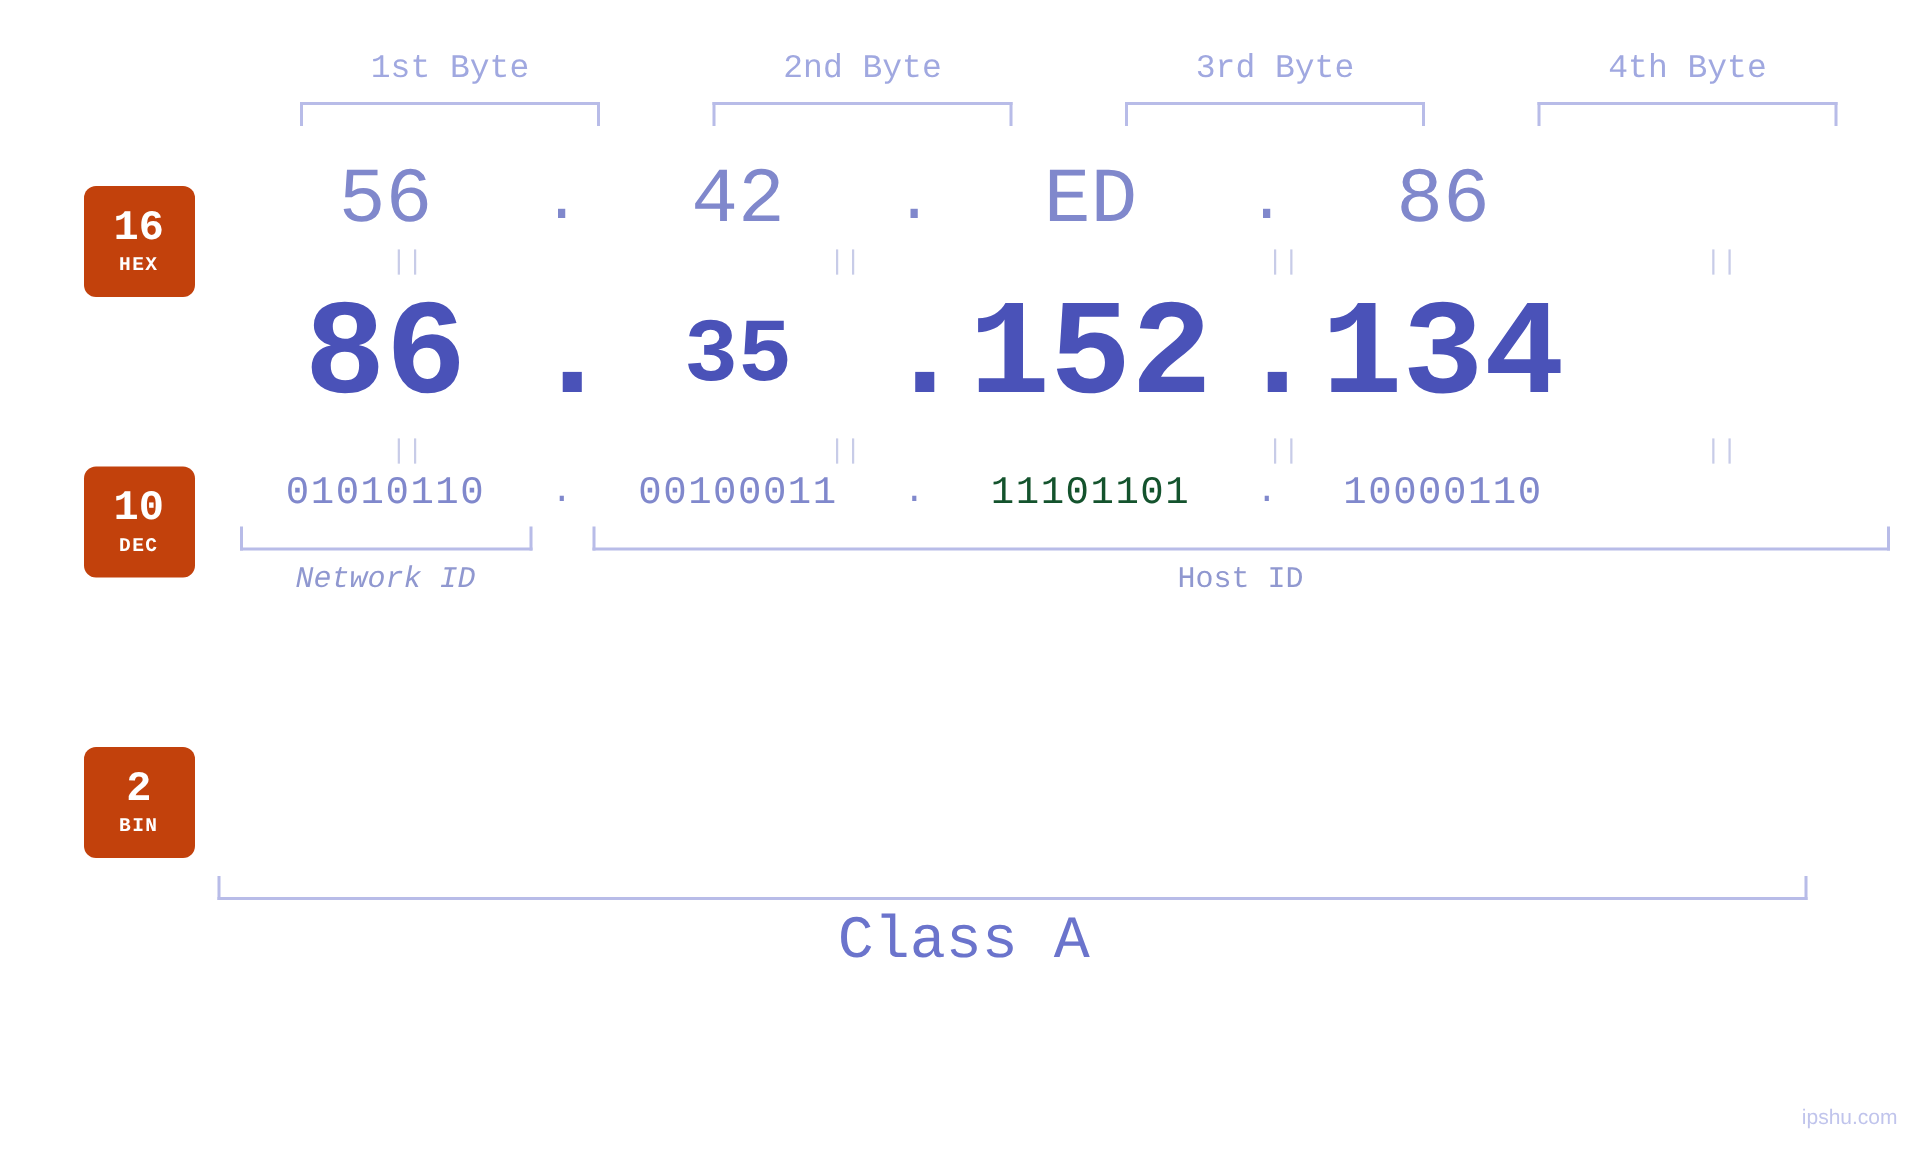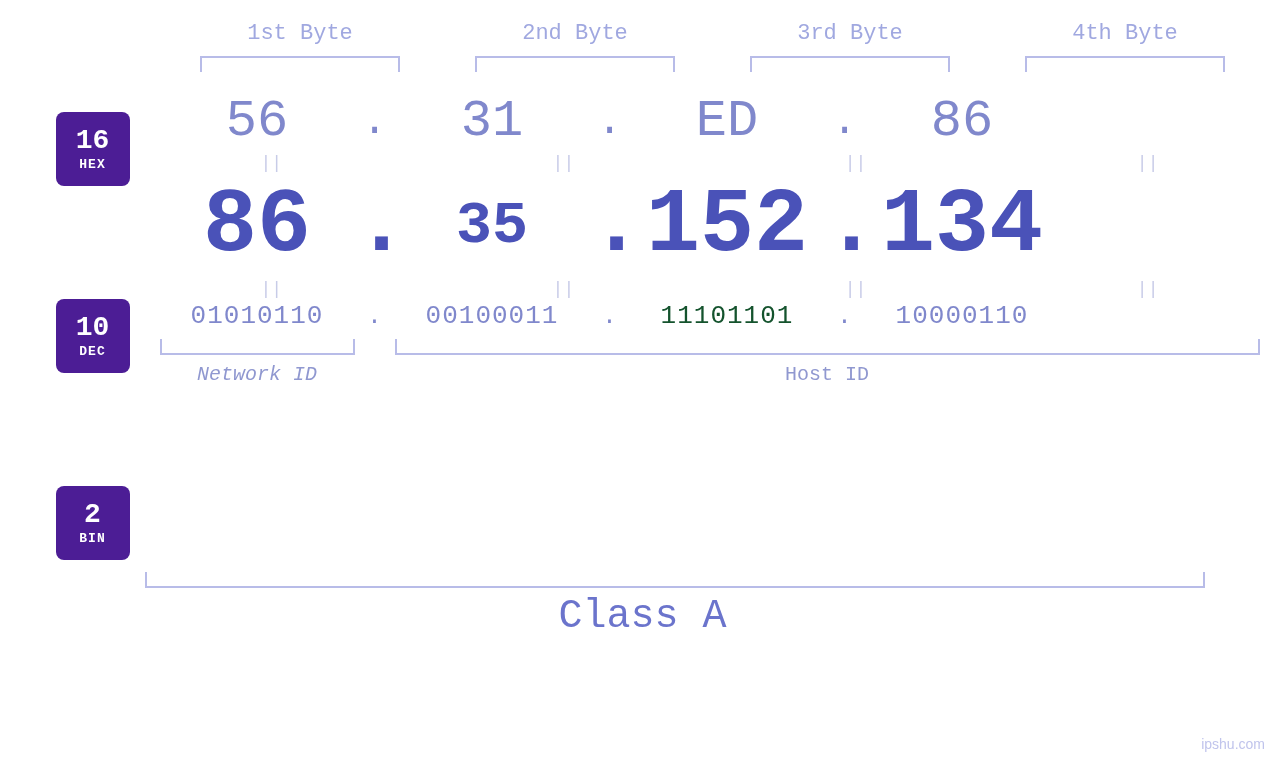--- a/index.html
+++ b/index.html
@@ -13,21 +13,21 @@
       position: relative;
     }
 
     .container {
       width: 1285px;
       height: 767px;
       position: relative;
       display: flex;
       flex-direction: column;
       align-items: center;
-      padding-top: 21px;
+      padding-top: 33px;
     }
 
     
     .byte-headers {
       display: flex;
       width: 1100px;
       margin-left: 140px;
       justify-content: space-around;
       margin-bottom: 10px;
     }
@@ -54,21 +54,21 @@
       width: 200px;
       height: 16px;
       border-top: 2px solid #b8bce8;
       border-left: 2px solid #b8bce8;
       border-right: 2px solid #b8bce8;
     }
 
     .base-badge {
       width: 74px;
       height: 74px;
-      background: #4c1d95;
+      background: #c2410c;
       border-radius: 8px;
       display: flex;
       flex-direction: column;
       align-items: center;
       justify-content: center;
       color: white;
       margin-bottom: 85px;
     }
 
     .base-badge:last-child {
@@ -200,21 +200,21 @@
     </div>
 
     <div class="right-col">
 
       <div class="full-row" style="margin-top:10px;">
         <div class="col-value" style="font-size:52px; color:#8088cc;">
           <span>56</span>
         </div>
         <div class="col-dot" style="font-size:42px; color:#8088cc;">.</div>
         <div class="col-value" style="font-size:52px; color:#8088cc;">
-          <span>31</span>
+          <span>42</span>
         </div>
         <div class="col-dot" style="font-size:42px; color:#8088cc;">.</div>
         <div class="col-value" style="font-size:52px; color:#8088cc;">
           <span>ED</span>
         </div>
         <div class="col-dot" style="font-size:42px; color:#8088cc;">.</div>
         <div class="col-value" style="font-size:52px; color:#8088cc;">
           <span>86</span>
         </div>
       </div>

